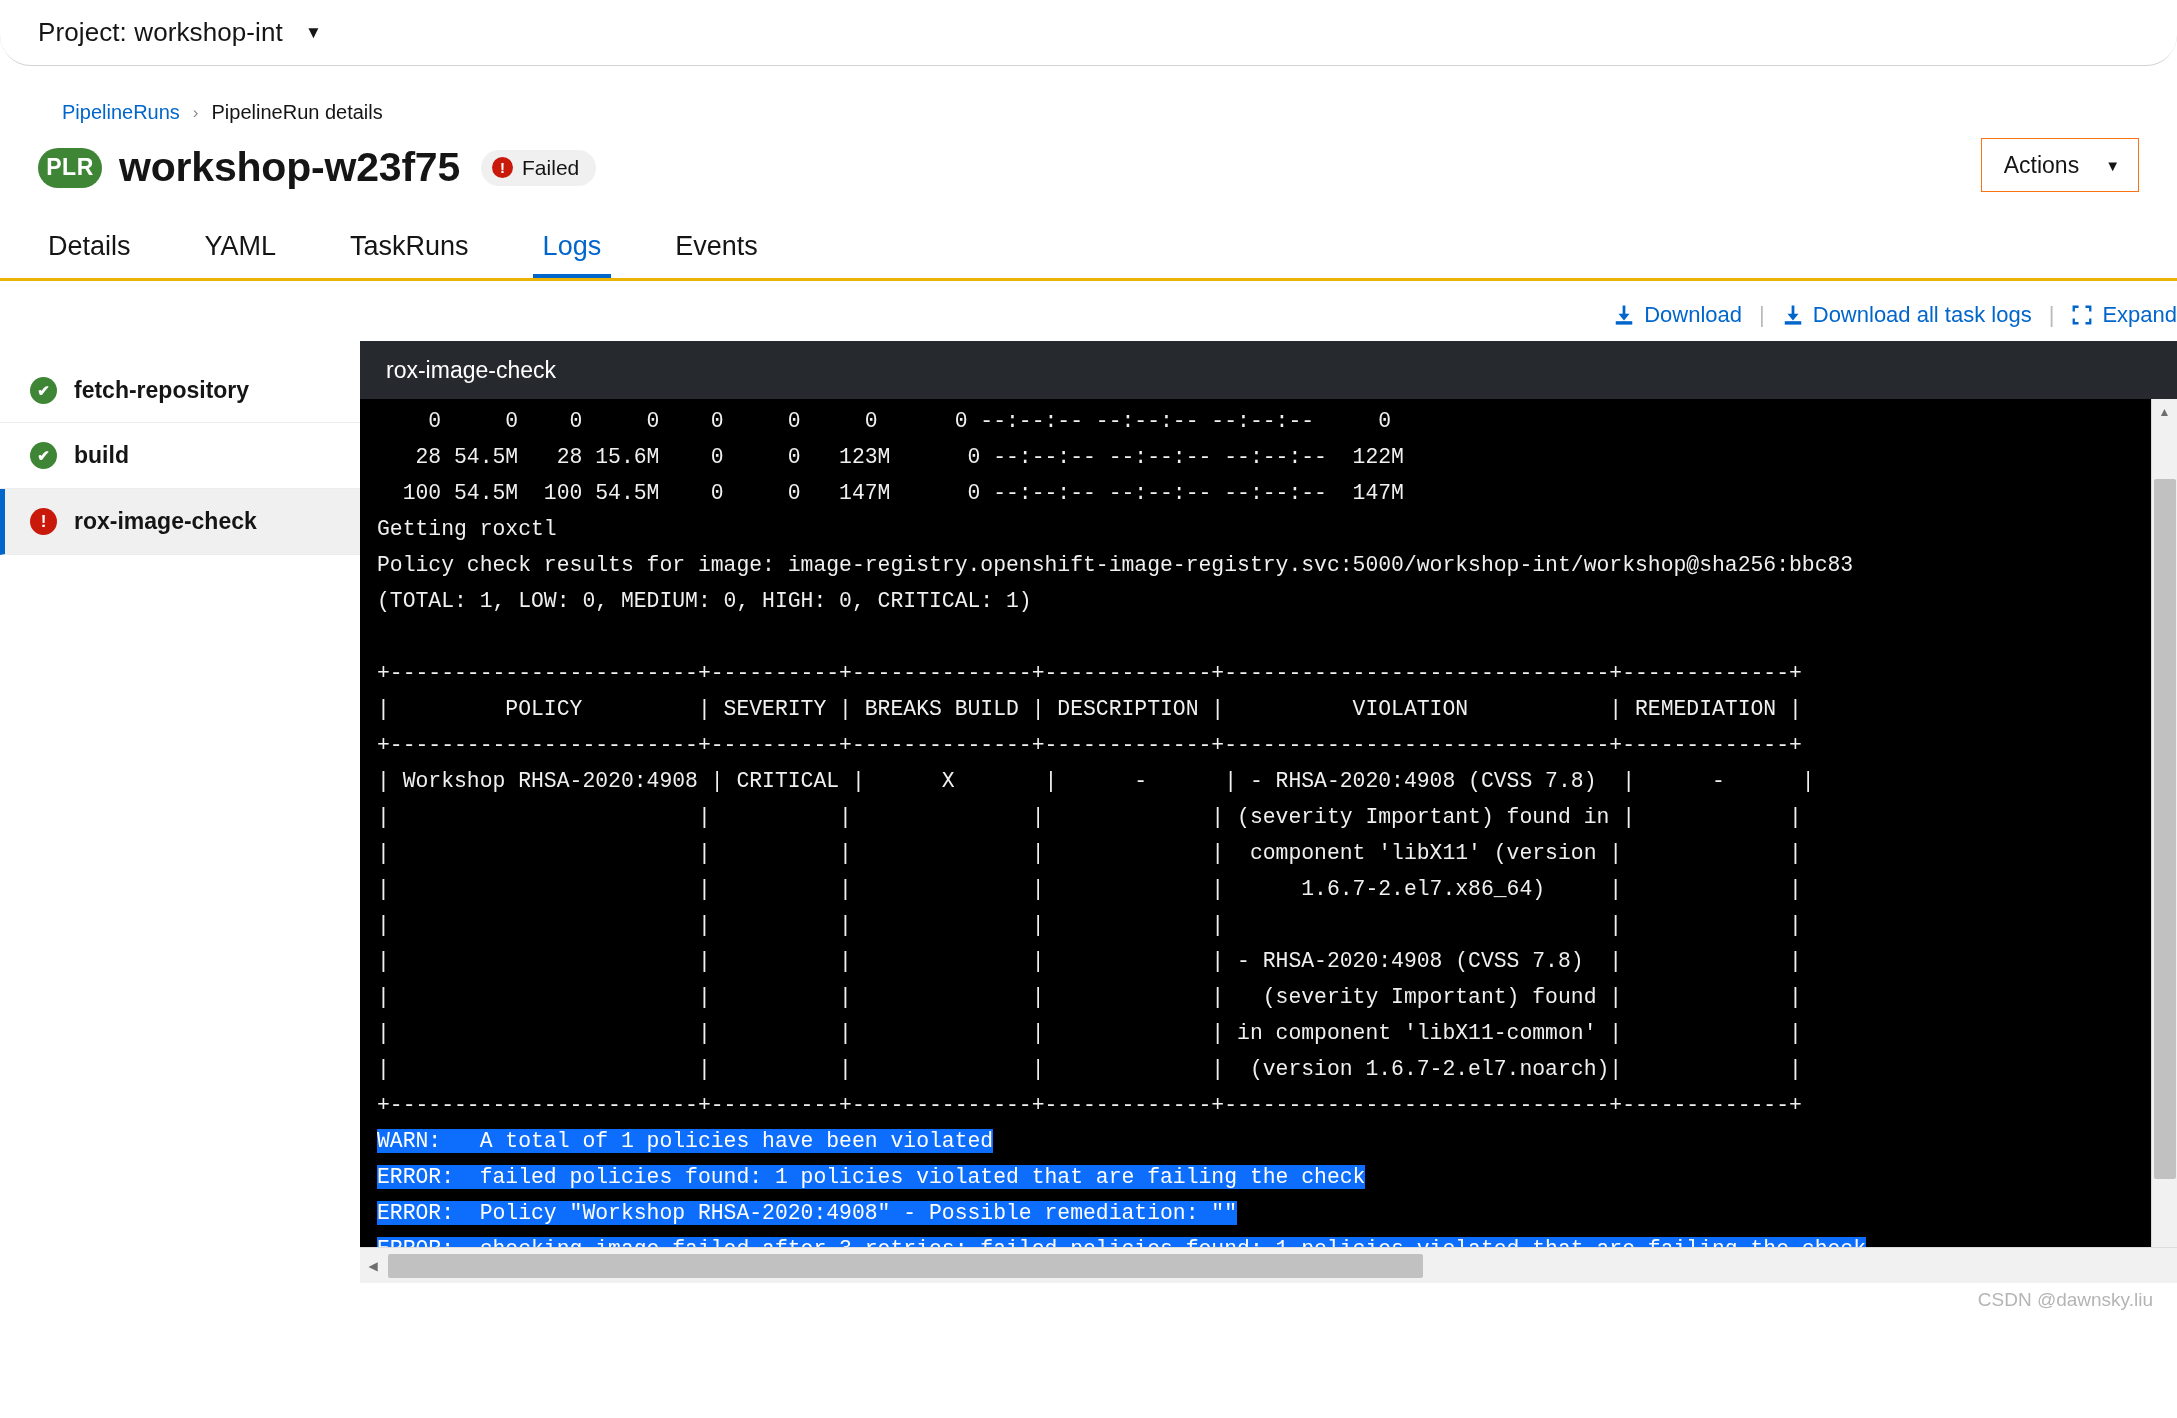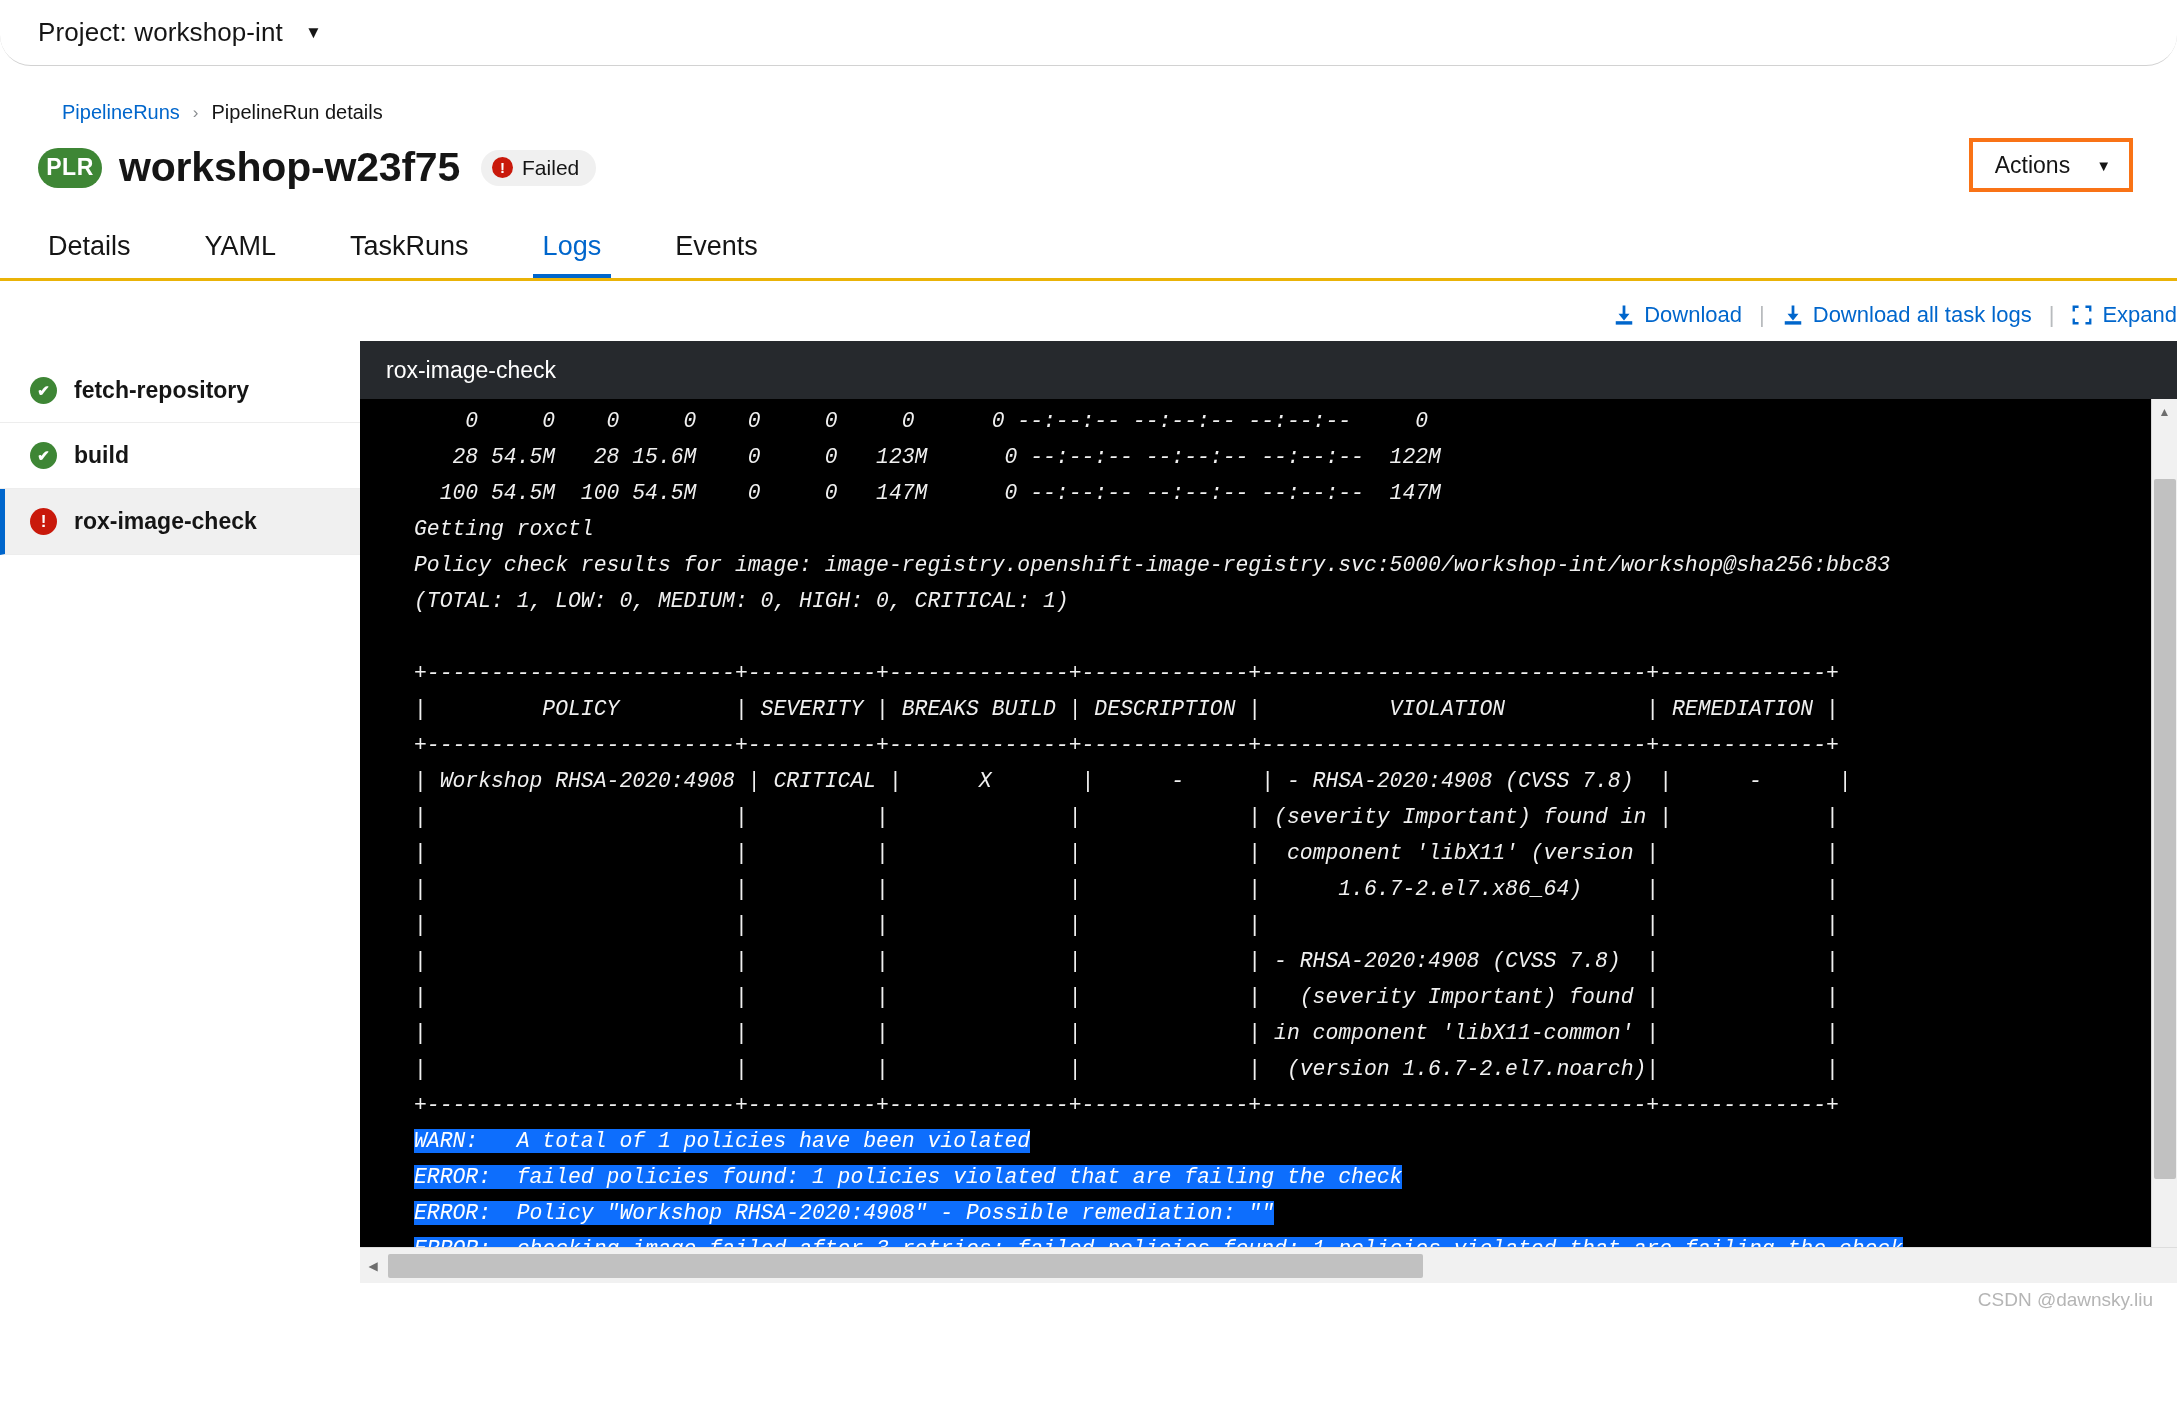--- a/index.html
+++ b/index.html
@@ -98,25 +98,25 @@
     display: flex;
     align-items: center;
     justify-content: center;
     margin-right: 9px;
     line-height: 1;
   }
   .status-text { font-size: 21px; color: #151515; }
 
   .actions-btn {
     position: absolute;
-    right: 44px;
+    right: 38px;
     top: 14px;
     min-width: 153px;
     height: 54px;
-    border: 4px solid #f97316;
+    border: 1px solid #f97316;
     background: #fff;
     display: flex;
     align-items: center;
     justify-content: space-between;
     padding: 0 18px 0 22px;
     cursor: pointer;
   }
   .actions-btn-label { font-size: 23px; color: #151515; }
   .actions-caret { font-size: 15px; color: #151515; margin-left: 26px; }
 
@@ -245,23 +245,22 @@
     color: #f0f0f0;
     font-family: "Liberation Mono", "DejaVu Sans Mono", monospace;
     font-size: 21.4px;
     line-height: 36px;
     padding: 4px 0 0 0;
     white-space: pre;
     overflow: hidden;
     letter-spacing: 0px;
   }
   .log-line {
-    padding-left: 54px;
+    padding-left: 17px;
     height: 36px;
-    font-style: italic;
   }
   .log-line .hl {
     background: #0d6efd;
     color: #ffffff;
   }
 
   
   .v-scroll {
     width: 26px;
     flex: 0 0 26px;

